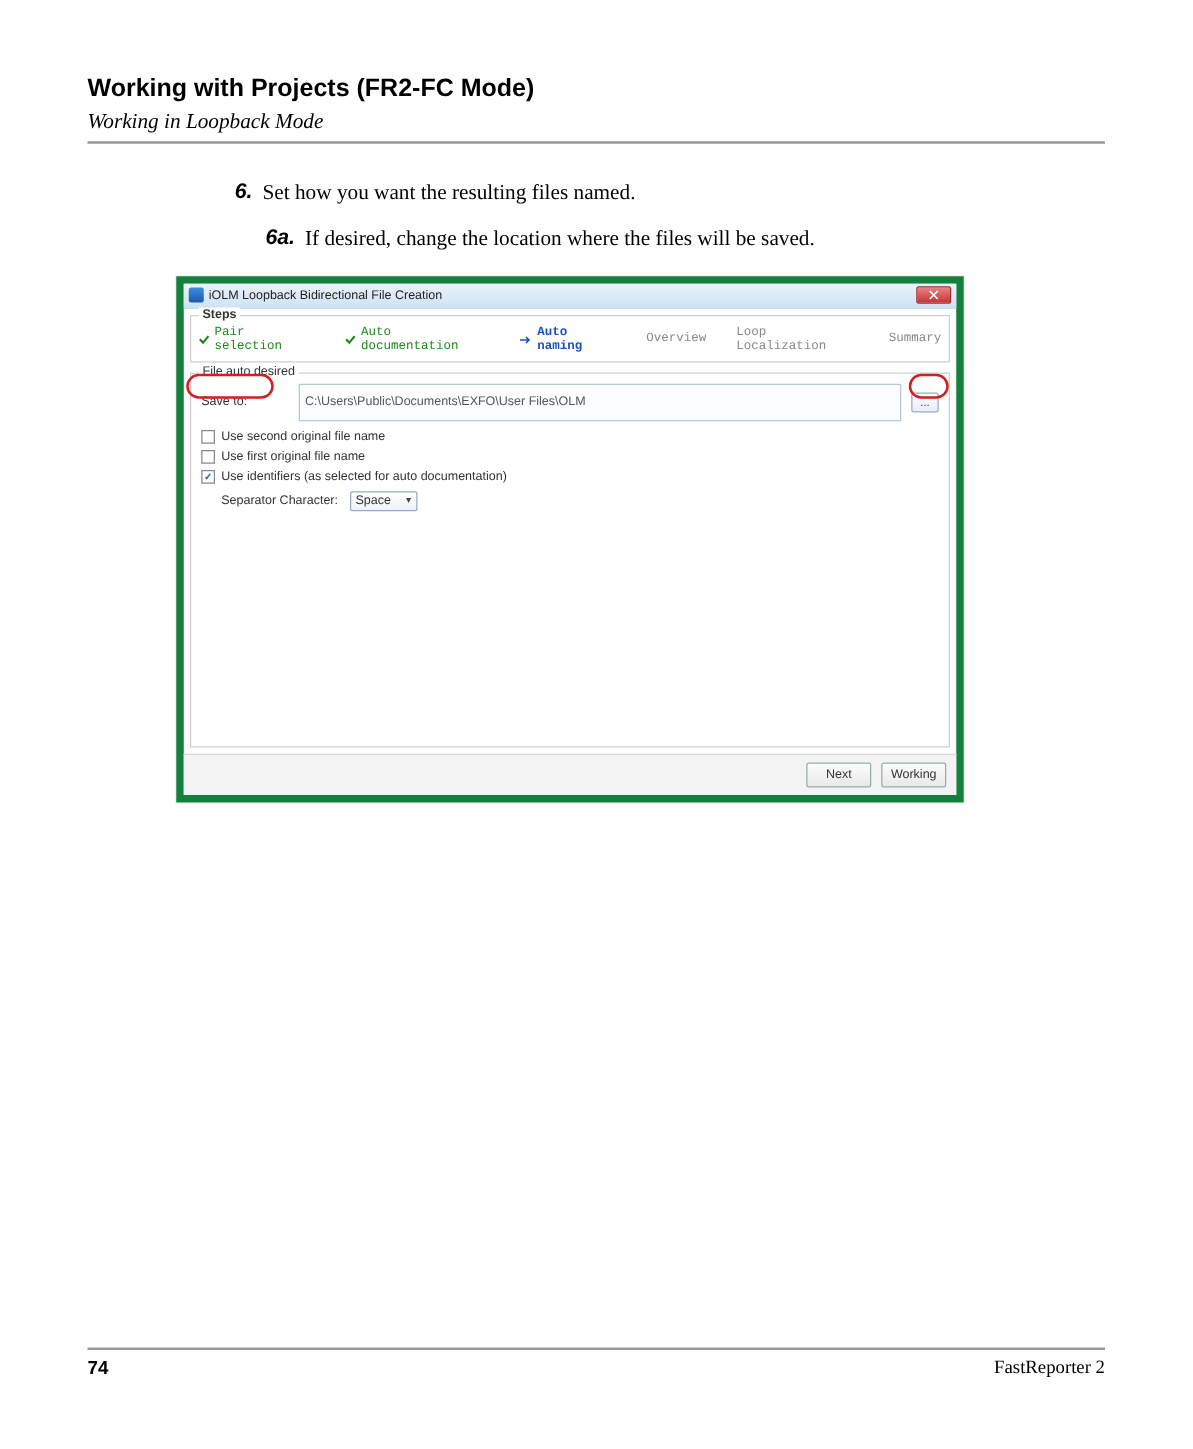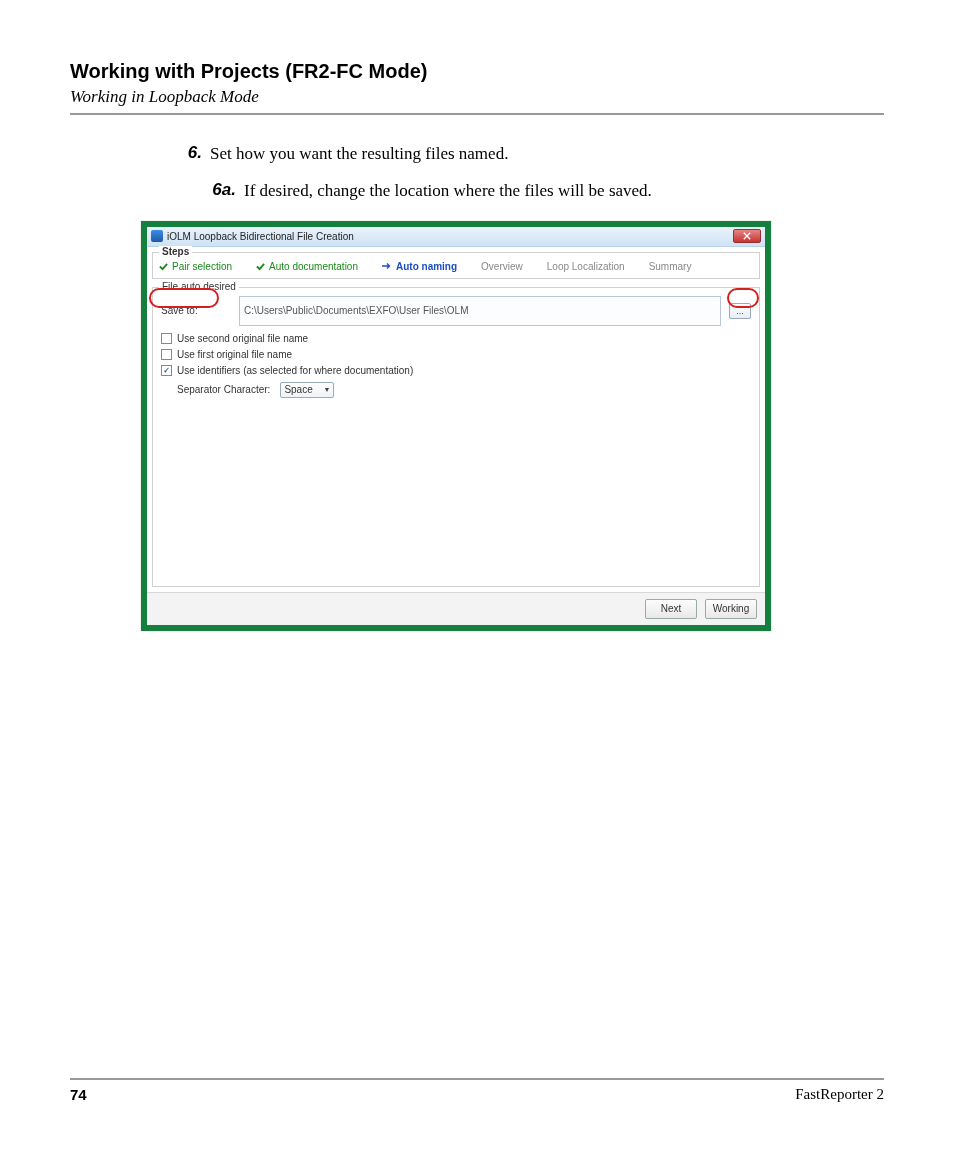--- a/index.html
+++ b/index.html
@@ -101,20 +101,21 @@
     padding: 0 3px;
     font-weight: bold;
     font-size: 10px;
     color: #333;
   }
   .step-tabs {
     display: flex;
     gap: 24px;
     padding-top: 4px;
     align-items: center;
+    font-family: Liberation Mono, monospace;
   }
   .step-tab { display: flex; align-items: center; gap: 4px; font-size: 10px; }
   .step-tab.done { color: #1a8a1a; }
   .step-tab.current { color: #1a4fbf; font-weight: bold; }
   .step-tab.future { color: #888; }
   .check { width: 9px; height: 9px; }
   .arrow { width: 10px; height: 8px; }
 
   .fieldset {
     border: 1px solid #d0d0d0;
@@ -305,21 +306,21 @@
       <div class="cb-row">
         <div class="cb"></div>
         <span>Use second original file name</span>
       </div>
       <div class="cb-row">
         <div class="cb"></div>
         <span>Use first original file name</span>
       </div>
       <div class="cb-row">
         <div class="cb">✓</div>
-        <span>Use identifiers (as selected for where documentation)</span>
+        <span>Use identifiers (as selected for auto documentation)</span>
       </div>
       <div class="sep-row">
         <span>Separator Character:</span>
         <div class="dropdown">
           <span>Space</span>
           <span class="dd-arrow">▼</span>
         </div>
       </div>
     </div>
 

